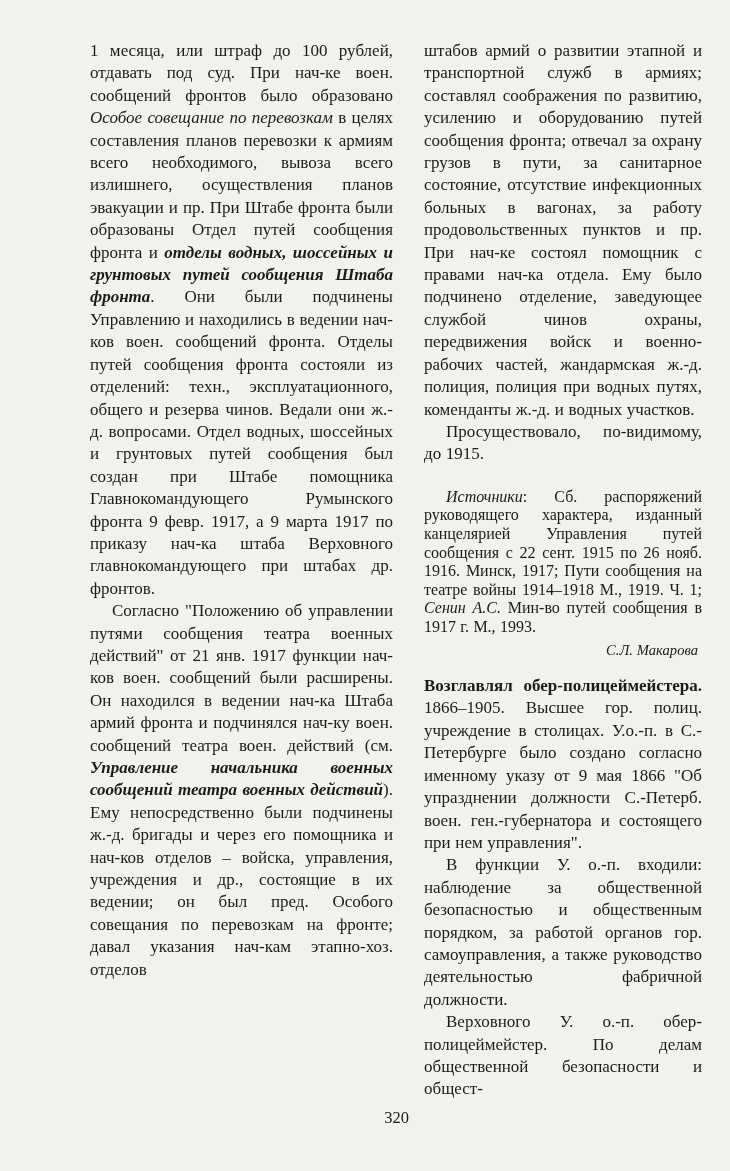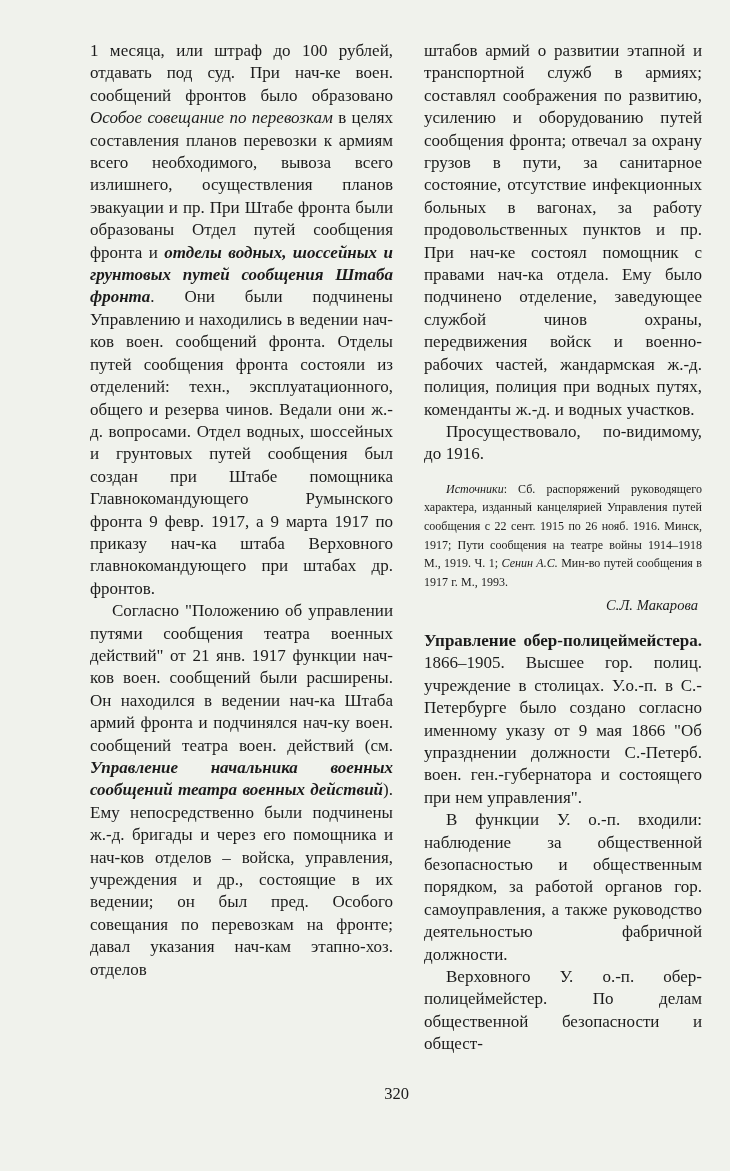--- a/index.html
+++ b/index.html
@@ -36,56 +36,56 @@
     word-spacing: 0.02em;
   }
   p.block.indent { text-indent: 22px; }
 
   .seg-normal      { font-style: normal; font-weight: normal; }
   .seg-italic      { font-style: italic; text-align: right; }
   .seg-bold        { font-weight: bold; }
   .seg-bold-italic { font-weight: bold; font-style: italic; }
 
   p.block-sources {
-    font-size: 12px;
+    font-size: 16px;
     line-height: 18.6px;
-    margin-top: 14px;
+    margin-top: 22px;
   }
   p.block-signature {
     font-size: 14.6px;
     line-height: 18.6px;
     text-align: right;
     margin-top: 5px;
     padding-right: 4px;
   }
   p.block-entry { margin-top: 15px; }
 
   .page-number {
     position: absolute;
-    top: 1084px;
+    top: 1108px;
     left: 90px;
     width: 613px;
     text-align: center;
     font-size: 16.5px;
     color: #1b1b1b;
   }
 </style>
 </head>
 <body>
 
 <div class="page">
   <div class="columns">
     <div class="col col-left">
         <p class="block block-paragraph"><span class="seg-normal">1 месяца, или штраф до 100 рублей, отдавать под суд. При нач-ке воен. сообщений фронтов было образовано </span><span class="seg-italic">Особое совещание по перевозкам</span><span class="seg-normal"> в целях составления планов перевозки к армиям всего необходимого, вывоза всего излишнего, осуществления планов эвакуации и пр. При Штабе фронта были образованы Отдел путей сообщения фронта и </span><span class="seg-bold-italic">отделы водных, шоссейных и грунтовых путей сообщения Штаба фронта</span><span class="seg-normal">. Они были подчинены Управлению и находились в ведении нач-ков воен. сообщений фронта. Отделы путей сообщения фронта состояли из отделений: техн., эксплуатационного, общего и резерва чинов. Ведали они ж.-д. вопросами. Отдел водных, шоссейных и грунтовых путей сообщения был создан при Штабе помощника Главнокомандующего Румынского фронта 9 февр. 1917, а 9 марта 1917 по приказу нач-ка штаба Верховного главнокомандующего при штабах др. фронтов.</span></p>
         <p class="block block-paragraph indent"><span class="seg-normal">Согласно "Положению об управлении путями сообщения театра военных действий" от 21 янв. 1917 функции нач-ков воен. сообщений были расширены. Он находился в ведении нач-ка Штаба армий фронта и подчинялся нач-ку воен. сообщений театра воен. действий (см. </span><span class="seg-bold-italic">Управление начальника военных сообщений театра военных действий</span><span class="seg-normal">). Ему непосредственно были подчинены ж.-д. бригады и через его помощника и нач-ков отделов – войска, управления, учреждения и др., состоящие в их ведении; он был пред. Особого совещания по перевозкам на фронте; давал указания нач-кам этапно-хоз. отделов</span></p>
       </div>
     <div class="col col-right">
         <p class="block block-paragraph"><span class="seg-normal">штабов армий о развитии этапной и транспортной служб в армиях; составлял соображения по развитию, усилению и оборудованию путей сообщения фронта; отвечал за охрану грузов в пути, за санитарное состояние, отсутствие инфекционных больных в вагонах, за работу продовольственных пунктов и пр. При нач-ке состоял помощник с правами нач-ка отдела. Ему было подчинено отделение, заведующее службой чинов охраны, передвижения войск и военно-рабочих частей, жандармская ж.-д. полиция, полиция при водных путях, коменданты ж.-д. и водных участков.</span></p>
-        <p class="block block-paragraph indent"><span class="seg-normal">Просуществовало, по-видимому, до 1916.</span></p>
+        <p class="block block-paragraph indent"><span class="seg-normal">Просуществовало, по-видимому, до 1915.</span></p>
         <p class="block block-sources indent"><span class="seg-italic">Источники</span><span class="seg-normal">: Сб. распоряжений руководящего характера, изданный канцелярией Управления путей сообщения с 22 сент. 1915 по 26 нояб. 1916. Минск, 1917; Пути сообщения на театре войны 1914–1918 М., 1919. Ч. 1; </span><span class="seg-italic">Сенин А.С.</span><span class="seg-normal"> Мин-во путей сообщения в 1917 г. М., 1993.</span></p>
         <p class="block block-signature"><span class="seg-italic">С.Л. Макарова</span></p>
-        <p class="block block-entry"><span class="seg-bold">Управление обер-полицеймейстера.</span><span class="seg-normal"> 1866–1905. Высшее гор. полиц. учреждение в столицах. У.о.-п. в С.-Петербурге было создано согласно именному указу от 9 мая 1866 "Об упразднении должности С.-Петерб. воен. ген.-губернатора и состоящего при нем управления".</span></p>
+        <p class="block block-entry"><span class="seg-bold">Возглавлял обер-полицеймейстера.</span><span class="seg-normal"> 1866–1905. Высшее гор. полиц. учреждение в столицах. У.о.-п. в С.-Петербурге было создано согласно именному указу от 9 мая 1866 "Об упразднении должности С.-Петерб. воен. ген.-губернатора и состоящего при нем управления".</span></p>
         <p class="block block-paragraph indent"><span class="seg-normal">В функции У. о.-п. входили: наблюдение за общественной безопасностью и общественным порядком, за работой органов гор. самоуправления, а также руководство деятельностью фабричной должности.</span></p>
         <p class="block block-paragraph indent"><span class="seg-normal">Верховного У. о.-п. обер-полицеймейстер. По делам общественной безопасности и общест-</span></p>
       </div>
   </div>
   <div class="page-number">320</div>
 </div>
 
 </body></html>

